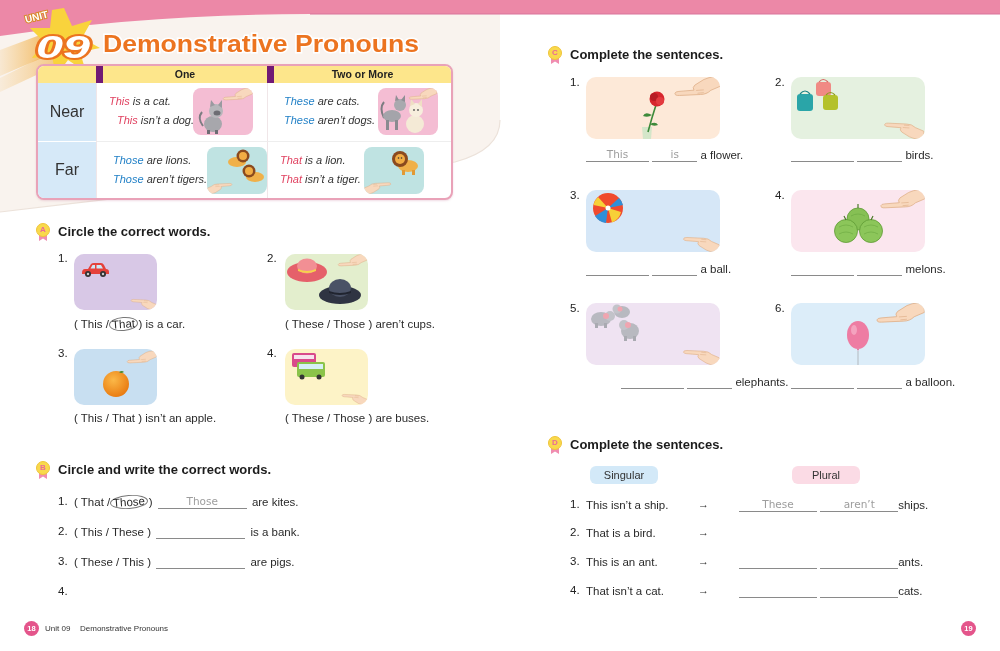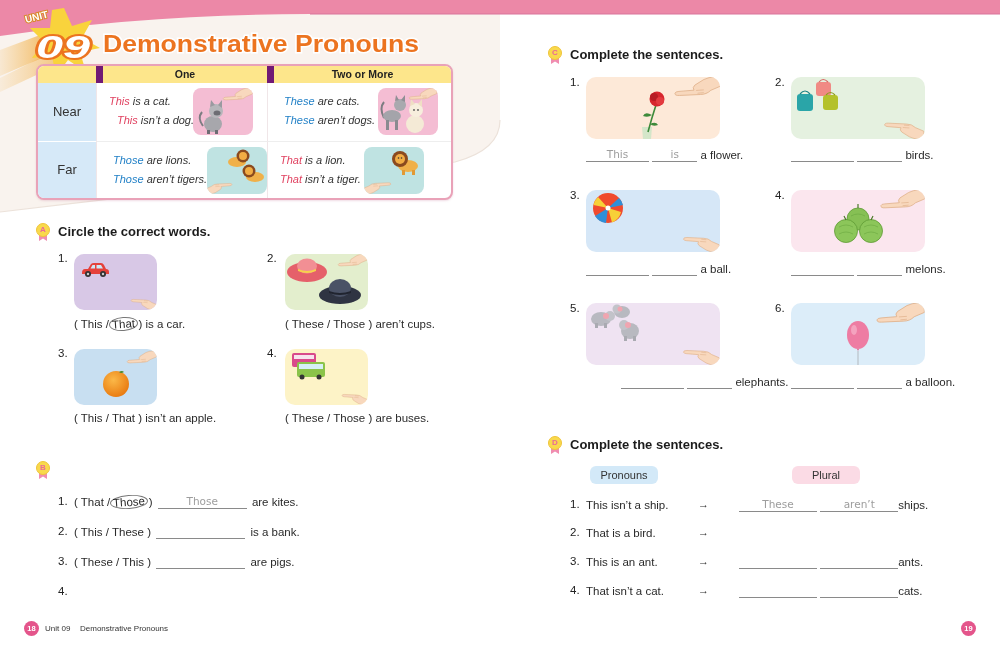--- a/index.html
+++ b/index.html
@@ -25,21 +25,21 @@
         vertical-align:bottom;color:#9d9d9d;font-family:"DejaVu Sans", sans-serif;font-size:10.5px;
         line-height:12px;box-sizing:border-box;}
   
   #gtable{position:absolute;left:36px;top:64px;width:417px;height:136px;border:2px solid #e9a2b8;
         border-radius:8px;overflow:hidden;background:#fff;box-sizing:border-box;display:grid;
         grid-template-columns:58px 171px 1fr;grid-template-rows:17px 1fr 1fr;
         box-shadow:0 1px 2px rgba(200,120,150,.25);}
   .th{background:#fde68b;font-size:10.5px;font-weight:bold;text-align:center;line-height:17px;color:#222;
         border-left:7px solid #701a75;}
   .th.corner{border-left:none;}
-  .rowlabel{background:#d6e9f8;font-size:13px;text-align:center;display:flex;align-items:center;justify-content:center;color:#333;}
+  .rowlabel{background:#d6e9f8;font-size:16px;text-align:center;display:flex;align-items:center;justify-content:center;color:#333;}
   .rowlabel.r2{border-top:1px solid #fff;}
   .cell{position:relative;border-left:1px solid #f0e6e8;}
   .cell.r2{border-top:1px solid #eee;}
   .tline{position:absolute;font-size:11px;white-space:nowrap;color:#333;font-style:italic;}
   .p-one{color:#e03f5e;}
   .p-more{color:#1f7fc6;}
   .tpic{position:absolute;width:60px;height:47px;border-radius:8px;overflow:hidden;}
   .pill{position:absolute;height:18px;border-radius:6px;font-size:11px;text-align:center;line-height:18px;color:#333;}
   .pgnum{position:absolute;width:15px;height:15px;border-radius:50%;background:#e4558b;color:#fff;
         font-size:7.5px;font-weight:bold;text-align:center;line-height:15px;}
@@ -247,20 +247,21 @@
     <span>/</span>
     <span class="opt">Those</span>
     <span>)</span>
     <span>are buses.</span>
   </div>
 
   <div class="badge" style="left:36px;top:461px">
     <div class="coin">B</div>
     <div class="ribbon"></div>
   </div>
+  <div class="sec-title" style="left:58px;top:462px">Circle and write the correct words.</div>
 
   <div class="num" style="left:58px;top:495px">1.</div>
   <div class="sent" style="left:74px;top:495px">
     <span>(</span>
     <span class="opt">That</span>
     <span>/</span>
     <span class="opt circled">Those</span>
     <span>)</span>
     <span class="blank" style="width:89px;margin:0 2px">Those</span>
     <span>are kites.</span>
@@ -412,21 +413,21 @@
     <span class="blank" style="width:45px"></span>
     <span>a balloon.</span>
   </div>
 
   <div class="badge" style="left:548px;top:436px">
     <div class="coin">D</div>
     <div class="ribbon"></div>
   </div>
   <div class="sec-title" style="left:570px;top:437px">Complete the sentences.</div>
 
-  <div class="pill" style="left:590px;top:466px;width:68px;background:#d3e9f8">Pronouns</div>
+  <div class="pill" style="left:590px;top:466px;width:68px;background:#d3e9f8">Singular</div>
   <div class="pill" style="left:792px;top:466px;width:68px;background:#fbdbe5">Plural</div>
 
   <div class="num" style="left:570px;top:498px">1.</div>
   <div class="sent" style="left:586px;top:498px">This isn’t a ship.</div>
   <div class="sent" style="left:698px;top:497px;font-size:11px">→</div>
   <div class="sent" style="left:739px;top:498px">
     <span class="blank" style="width:78px">These</span>
     <span class="blank" style="width:78px">aren’t</span><span>ships.</span>
   </div>
 

